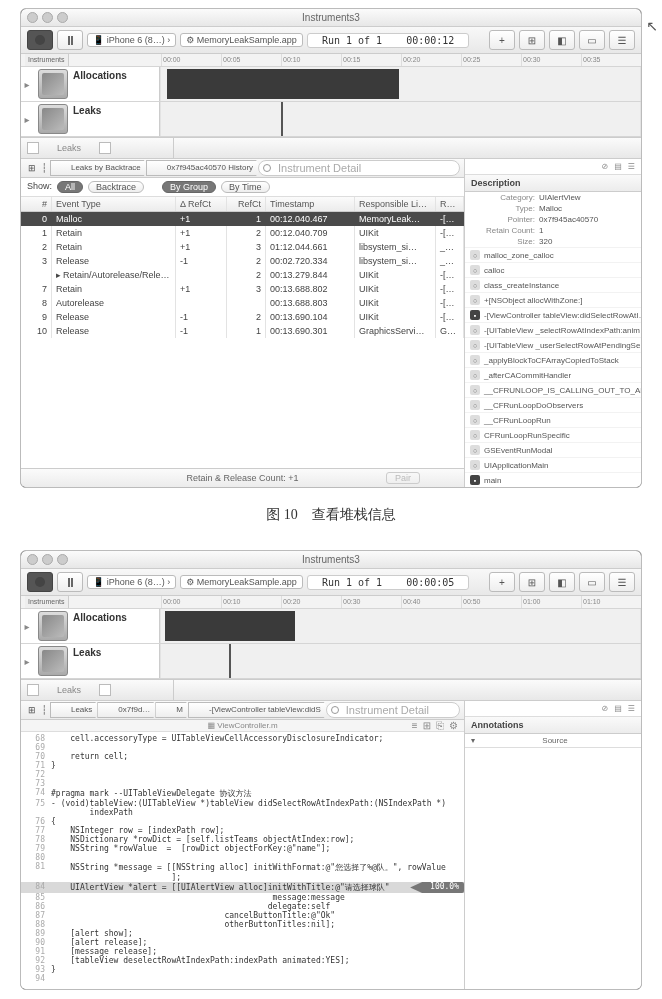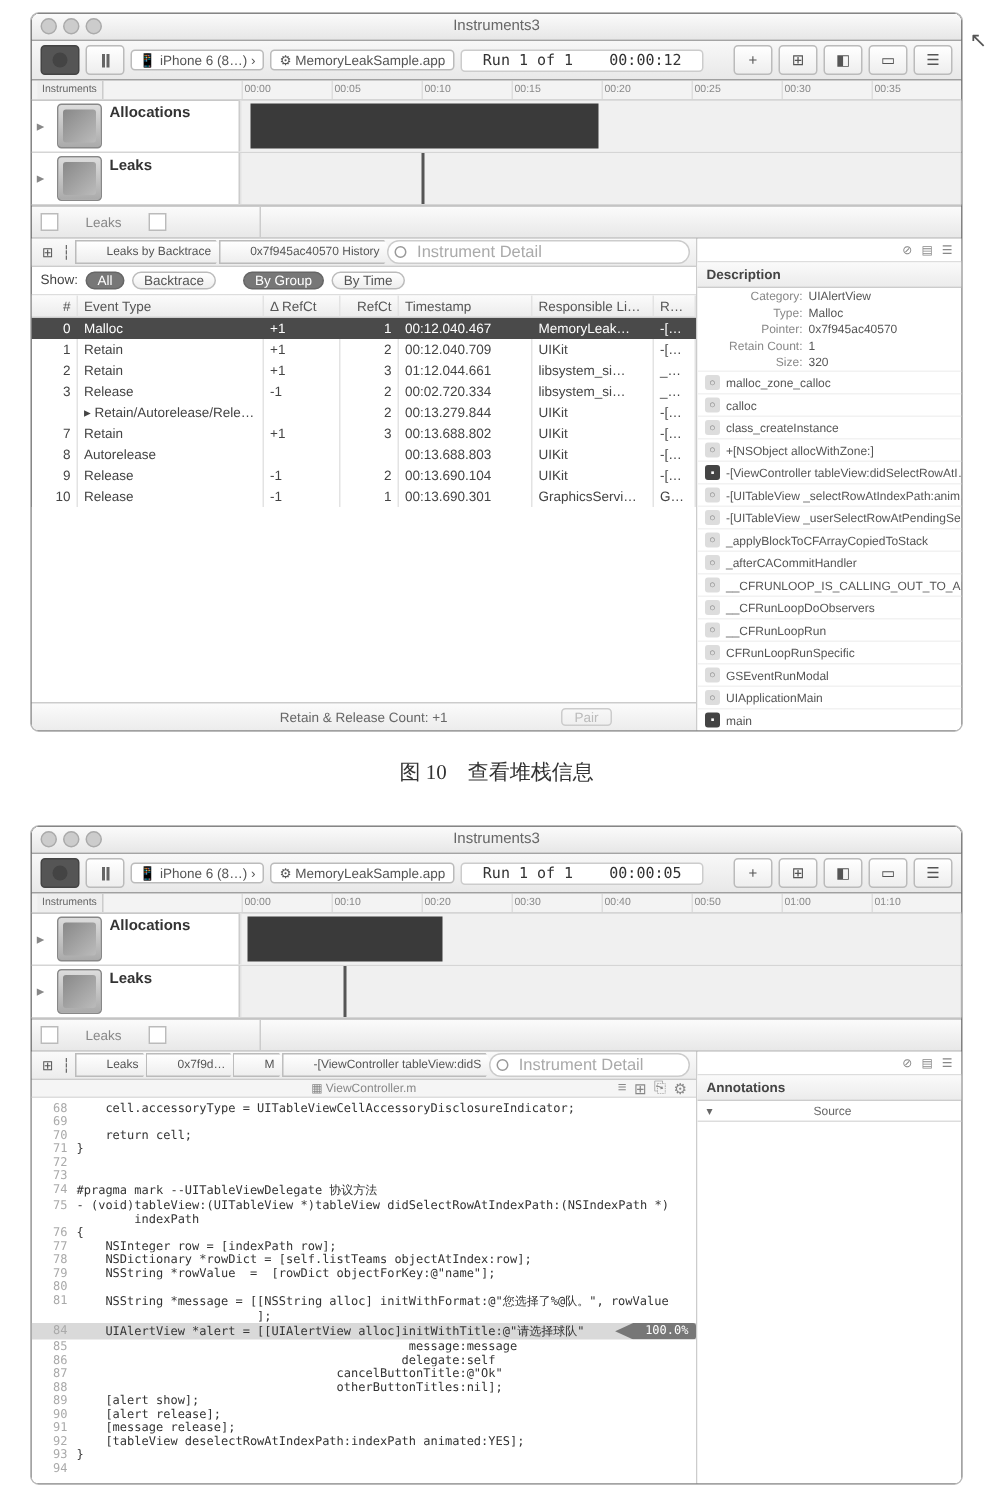--- a/index.html
+++ b/index.html
@@ -50,21 +50,21 @@
 .col-dr{width:42px;}
 .col-rc{width:30px;text-align:right}
 .col-ts{width:80px}
 .col-lib{width:72px}
 .col-call{flex:1}
 .tbody{max-height:170px;overflow:auto}
 .trow{display:flex;font-size:9px;color:#444}
 .trow.sel{background:#4a4a4a;color:#fff}
 .trow.sel>div{border-color:transparent}
 .footer{height:18px;background:linear-gradient(#fbfbfb,#ececec);border-top:1px solid #ccc;display:flex;align-items:center;justify-content:center;font-size:9px;color:#666;position:relative}
-.footer .pair{position:absolute;right:56px;border:1px solid #ccc;border-radius:3px;padding:0 8px;color:#bbb;font-size:9px}
+.footer .pair{position:absolute;right:44px;border:1px solid #ccc;border-radius:3px;padding:0 8px;color:#bbb;font-size:9px}
 .caption{text-align:center;font-size:14px;color:#333;margin:6px 0 26px;font-family:'Songti SC','SimSun',serif}
 .sidehdr{background:linear-gradient(#fafafa,#ececec);border-bottom:1px solid #ccc;padding:3px 6px;font-size:9px;color:#444;font-weight:600;display:flex;align-items:center;justify-content:space-between}
 .side .kv{display:flex;padding:1px 6px;justify-content:flex-end;gap:4px;font-size:8px;color:#555}
 .side .kv b{font-weight:400;color:#888;text-align:right;flex:1}
 .side .kv span{text-align:left;width:96px}
 .stack{display:flex;align-items:center;padding:2px 5px;border-top:1px solid #f2f2f2;font-size:8px;color:#555;white-space:nowrap;overflow:hidden;text-overflow:ellipsis}
 .stack .glyph{width:10px;height:10px;border-radius:2px;background:#ddd;margin-right:4px;display:flex;align-items:center;justify-content:center;font-size:7px;color:#777;flex-shrink:0}
 .stack.usr .glyph{background:#444;color:#fff}
 .sidetool{display:flex;justify-content:flex-end;gap:6px;padding:3px 6px;color:#888;border-bottom:1px solid #ddd}
 .ptr{position:absolute;font-size:14px;color:#555}

